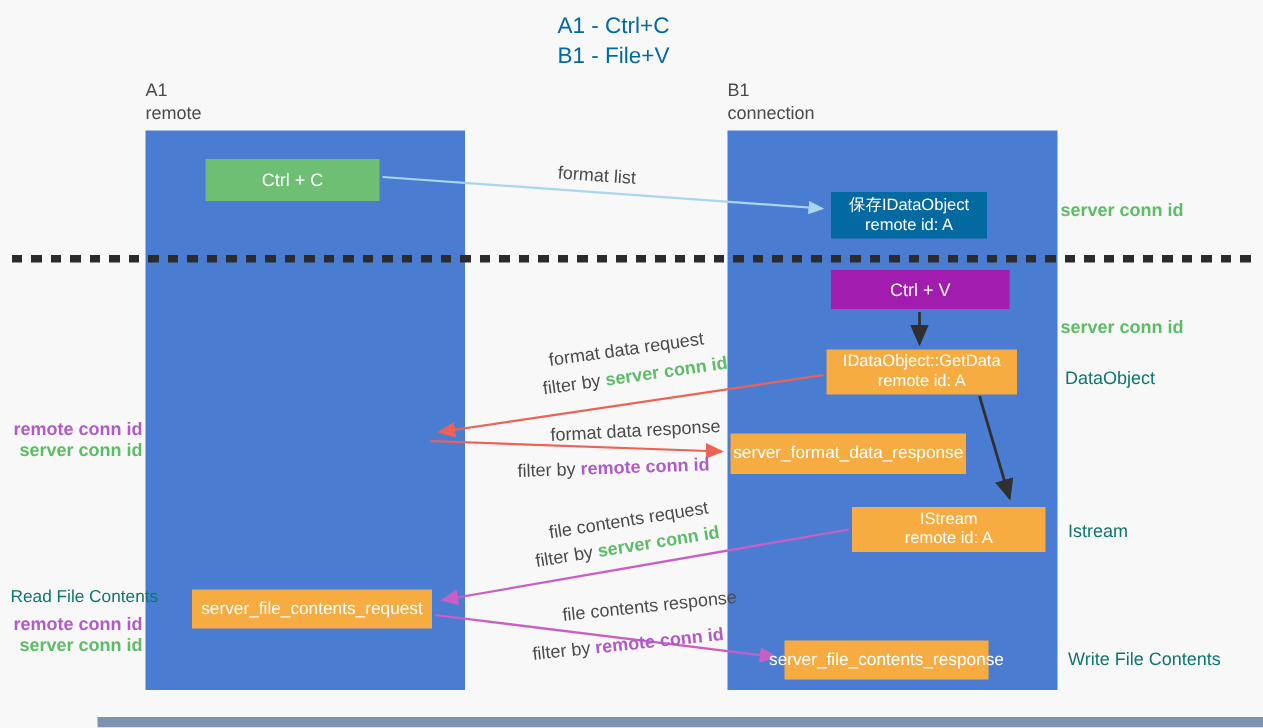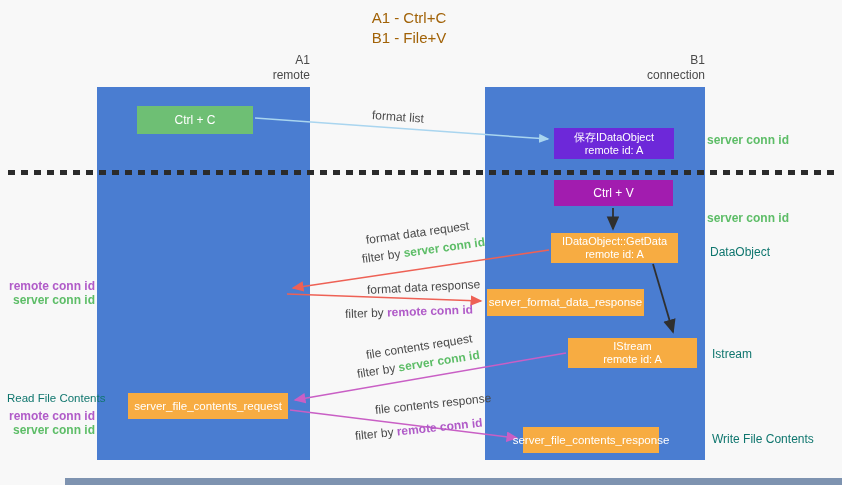--- a/index.html
+++ b/index.html
@@ -1,20 +1,20 @@
 <!DOCTYPE html>
 <html><head>
 <meta charset="utf-8">
 <style>
   html,body{margin:0;padding:0;}
   body{background:#f8f8f8;font-family:"Liberation Sans",sans-serif;}
   .stage{position:relative;width:842px;height:485px;background:#f8f8f8;overflow:hidden;}
   .lane{position:absolute;top:87px;height:373px;}
-  .lane-header{position:absolute;top:53px;text-align:right;font-size:12px;line-height:15px;color:#4a4a4a;}
-  .title{position:absolute;left:289px;top:8px;width:240px;text-align:center;font-size:15px;line-height:20px;color:#a16207;}
+  .lane-header{position:absolute;top:53px;text-align:left;font-size:12px;line-height:15px;color:#4a4a4a;}
+  .title{position:absolute;left:289px;top:8px;width:240px;text-align:center;font-size:15px;line-height:20px;color:#0369a1;}
   .box{position:absolute;display:flex;flex-direction:column;align-items:center;justify-content:center;
        color:#fff;text-align:center;font-size:12px;line-height:13px;}
   .box.small{font-size:11px;}
   .box.long{font-size:11.5px;white-space:nowrap;}
   .dashed{position:absolute;left:8px;top:170px;width:826px;height:5px;
           background:repeating-linear-gradient(90deg,#2b2b2b 0 7px,transparent 7px 13px);}
   .arrow-label{position:absolute;font-size:12px;color:#4a4a4a;white-space:nowrap;transform-origin:left center;}
   .side-label{position:absolute;font-size:12px;white-space:nowrap;}
   .side-label.bold{font-weight:bold;}
   .left-stack{position:absolute;width:88px;text-align:right;font-size:12px;font-weight:bold;line-height:14px;white-space:nowrap;}
@@ -68,21 +68,21 @@
     <line x1="287" y1="294" x2="481" y2="301" stroke-width="1.5" marker-end="url(#m-red)" stroke="#ee6155"></line>
     <line x1="653" y1="264" x2="673" y2="332" stroke-width="1.8" marker-end="url(#m-black)" stroke="#2f2f2f"></line>
     <line x1="566" y1="353" x2="295" y2="400" stroke-width="1.5" marker-end="url(#m-magenta)" stroke="#c95fc5"></line>
     <line x1="290" y1="410" x2="517" y2="438" stroke-width="1.5" marker-end="url(#m-magenta)" stroke="#c95fc5"></line>
   </svg>
 
   <div class="box" style="left: 137px; top: 106px; width: 116px; height: 28px; background: rgb(110, 191, 116);">
     <div>Ctrl + C</div>
   </div>
 
-  <div class="box small" style="left: 554px; top: 128px; width: 120px; height: 31px; background: #6d28d9;">
+  <div class="box small" style="left: 554px; top: 128px; width: 104px; height: 31px; background: #0369a1;">
     <div>保存IDataObject</div>
     <div>remote id: A</div>
   </div>
 
   <div class="box" style="left: 554px; top: 180px; width: 119px; height: 26px; background: #a21caf;">
     <div>Ctrl + V</div>
   </div>
 
   <div class="box small" style="left: 551px; top: 233px; width: 127px; height: 30px; background: rgb(247, 172, 66);">
     <div>IDataObject::GetData</div>

